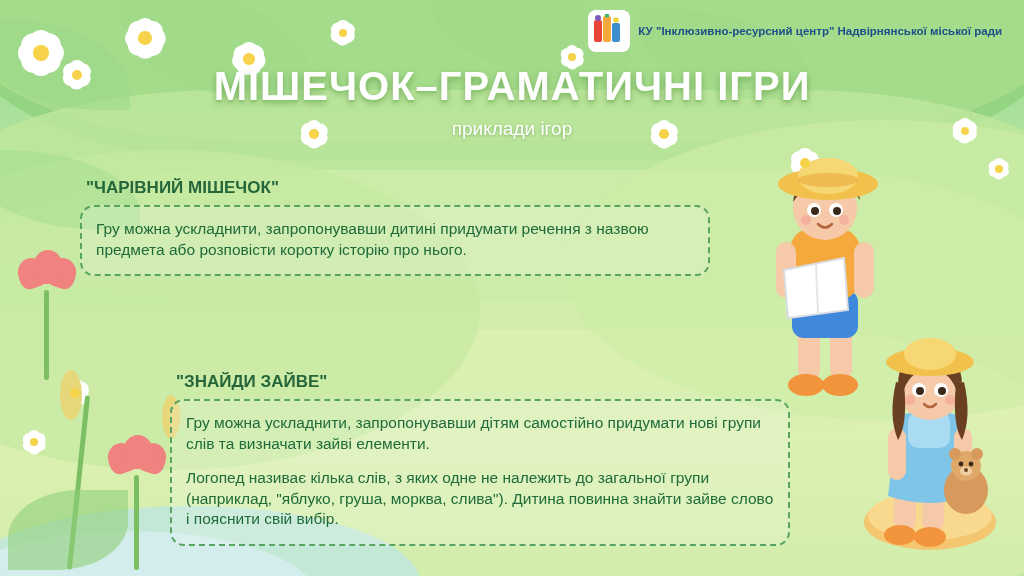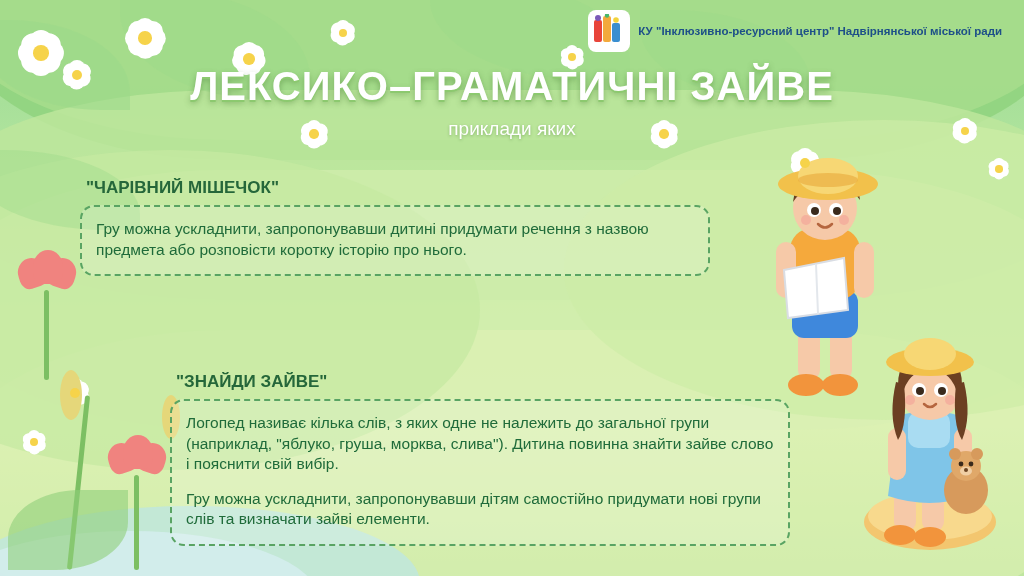--- a/index.html
+++ b/index.html
@@ -299,35 +299,35 @@
         <rect x="11" y="2" width="8" height="26" rx="2" fill="#f3a93c"></rect>
         <rect x="20" y="9" width="8" height="19" rx="2" fill="#3a8ed0"></rect>
         <circle cx="6" cy="4" r="3" fill="#7b5ab8"></circle>
         <circle cx="15" cy="1.5" r="2.2" fill="#49b86a"></circle>
         <circle cx="24" cy="6" r="2.8" fill="#f2d33c"></circle>
       </svg>
     </div>
     <div class="logo-text">КУ "Інклюзивно-ресурсний центр" Надвірнянської міської ради</div>
   </div>
 
-  <div class="title">ЛЕКСИКО–ГРАМАТИЧНІ  ЗАЙВЕ</div>
-  <div class="subtitle">приклади яких</div>
+  <div class="title">МІШЕЧОК–ГРАМАТИЧНІ  ІГРИ</div>
+  <div class="subtitle">приклади ігор</div>
 
   <div class="section" id="sec1">
     <div class="sec-title">"ЧАРІВНИЙ МІШЕЧОК"</div>
     <div class="card">
       <p>Гру можна ускладнити, запропонувавши дитині придумати речення з назвою предмета або розповісти коротку історію про нього.</p>
     </div>
   </div>
 
   <div class="section" id="sec2">
     <div class="sec-title">"ЗНАЙДИ ЗАЙВЕ"</div>
     <div class="card">
+      <p>Гру можна ускладнити, запропонувавши дітям самостійно придумати нові групи слів та визначати зайві елементи.</p>
       <p>Логопед називає кілька слів, з яких одне не належить до загальної групи (наприклад, "яблуко, груша, морква, слива"). Дитина повинна знайти зайве слово і пояснити свій вибір.</p>
-      <p>Гру можна ускладнити, запропонувавши дітям самостійно придумати нові групи слів та визначати зайві елементи.</p>
     </div>
   </div>
 
   <div class="kid" id="boy">
     <svg width="180" height="260" viewBox="0 0 180 260" aria-hidden="true">
 
       <rect x="58" y="175" width="22" height="55" rx="10" fill="#f6c9a8"></rect>
       <rect x="90" y="175" width="22" height="55" rx="10" fill="#f6c9a8"></rect>
 
       <ellipse cx="66" cy="235" rx="18" ry="11" fill="#f2943c"></ellipse>

